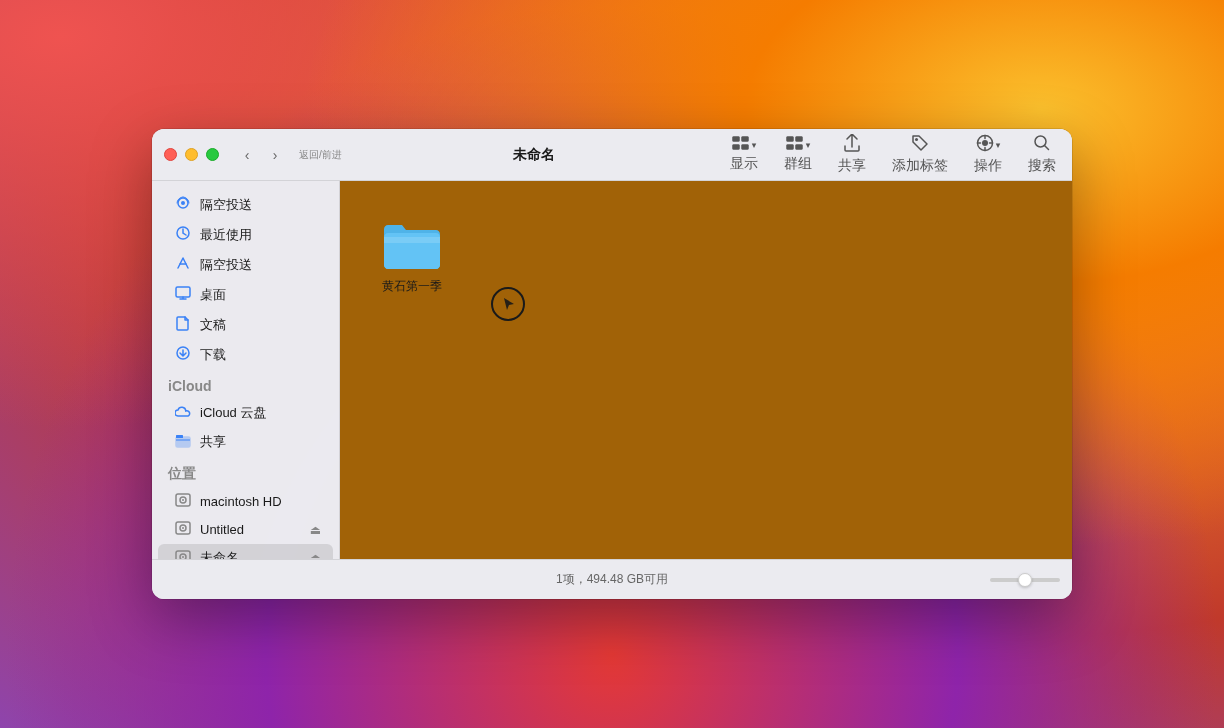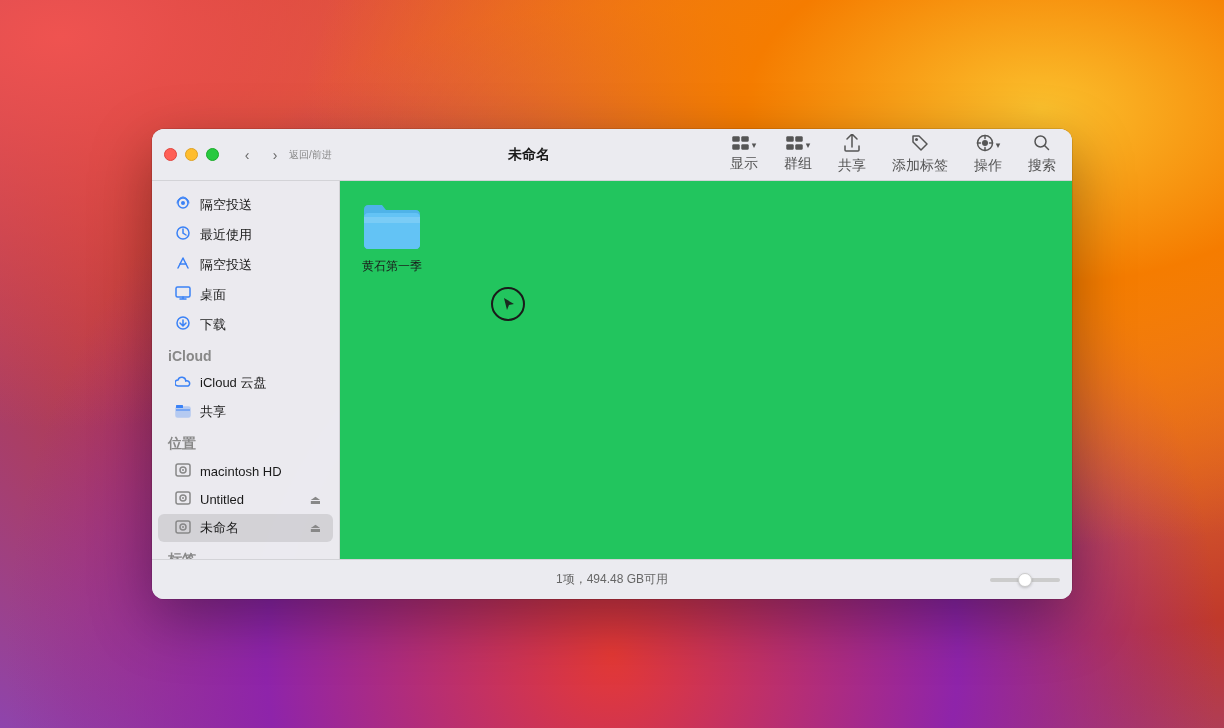--- a/index.html
+++ b/index.html
@@ -191,22 +191,22 @@
 
     .sidebar-eject {
       font-size: 12px;
       color: #888;
       margin-left: auto;
     }
 
     
     .file-area {
       flex: 1;
-      background: #22c55e;
-      padding: 12px;
+      background: #a16207;
+      padding: 32px;
       position: relative;
       overflow: auto;
     }
 
     .file-grid {
       display: flex;
       flex-wrap: wrap;
       gap: 16px;
       align-content: flex-start;
     }
@@ -295,21 +295,21 @@
     <div class="traffic-lights">
       <div class="traffic-light close"></div>
       <div class="traffic-light minimize"></div>
       <div class="traffic-light maximize"></div>
     </div>
 
     <div class="titlebar-nav">
       <div class="nav-btn">‹</div>
       <div class="nav-btn">›</div>
     </div>
-    <div style="font-size:10px;color:#888;margin-left:2px;">返回/前进</div>
+    <div style="font-size:10px;color:#888;margin-left:12px;">返回/前进</div>
 
     <div class="titlebar-title">未命名</div>
 
     <div class="titlebar-tools">
 
       <div class="tool-item">
         <div class="tool-icon-row">
           <span class="tool-icon">
             <svg width="18" height="14" viewBox="0 0 18 14" fill="none">
               <rect x="0.5" y="0.5" width="7" height="5" rx="1" fill="#555" stroke="#555" stroke-width="0.5"></rect>
@@ -422,20 +422,29 @@
       <div class="sidebar-item">
         <span class="sidebar-item-icon">
           <svg width="16" height="16" viewBox="0 0 16 16" fill="none">
             <rect x="1" y="2" width="14" height="10" rx="1.5" stroke="#3b82f6" stroke-width="1.5"></rect>
             <path d="M5 14h6M8 12v2" stroke="#3b82f6" stroke-width="1.5" stroke-linecap="round"></path>
           </svg>
         </span>
         <span class="sidebar-item-text">桌面</span>
       </div>
 
+      <div class="sidebar-item">
+        <span class="sidebar-item-icon">
+          <svg width="16" height="16" viewBox="0 0 16 16" fill="none">
+            <path d="M3 2h7l3 3v9a1 1 0 01-1 1H3a1 1 0 01-1-1V3a1 1 0 011-1z" stroke="#3b82f6" stroke-width="1.5"></path>
+            <path d="M10 2v3h3" stroke="#3b82f6" stroke-width="1.5" stroke-linecap="round" stroke-linejoin="round"></path>
+          </svg>
+        </span>
+        <span class="sidebar-item-text">文稿</span>
+      </div>
 
       <div class="sidebar-item">
         <span class="sidebar-item-icon">
           <svg width="16" height="16" viewBox="0 0 16 16" fill="none">
             <circle cx="8" cy="8" r="6" stroke="#3b82f6" stroke-width="1.5"></circle>
             <path d="M8 5v5M5 8l3 3 3-3" stroke="#3b82f6" stroke-width="1.5" stroke-linecap="round" stroke-linejoin="round"></path>
           </svg>
         </span>
         <span class="sidebar-item-text">下载</span>
       </div>

